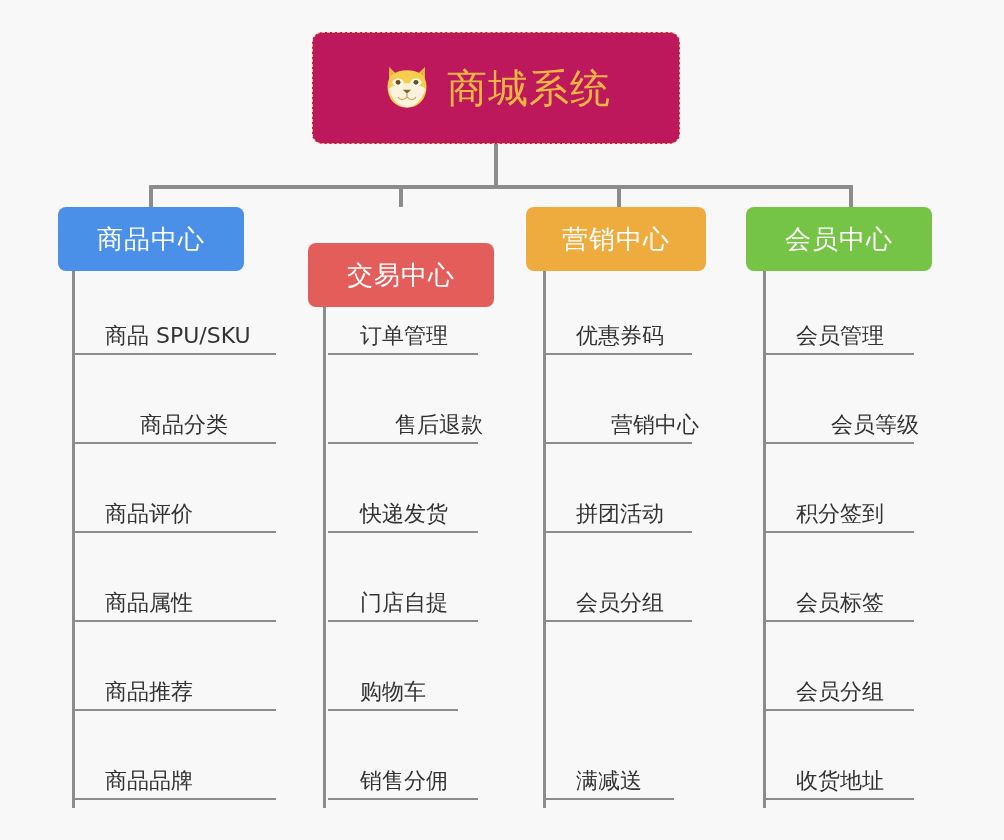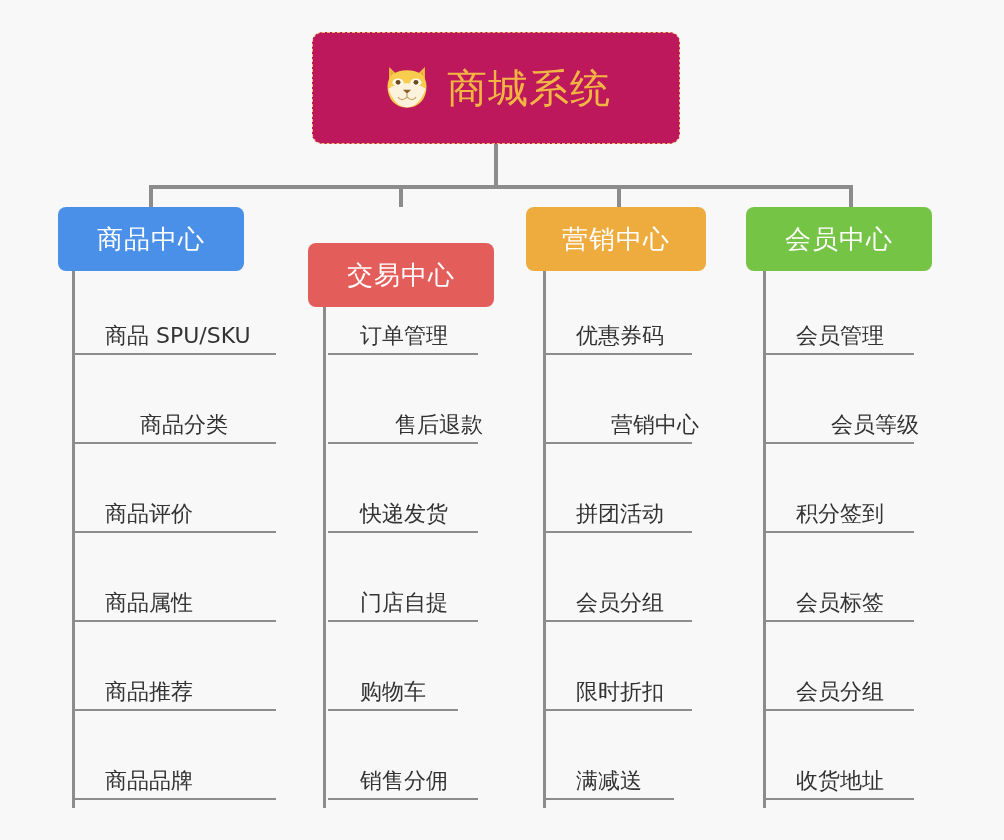--- a/index.html
+++ b/index.html
@@ -246,23 +246,20 @@
     </div>
   <div class="leaf col2 r1">
       <span class="leaf-label">营销中心</span>
     </div>
   <div class="leaf col2 r2">
       <span class="leaf-label">拼团活动</span>
     </div>
   <div class="leaf col2 r3">
       <span class="leaf-label">会员分组</span>
     </div>
-  <div class="leaf col2 r4">
-      <span class="leaf-label">限时折扣</span>
-    </div>
   <div class="leaf col2 r5 short">
       <span class="leaf-label">满减送</span>
     </div>
 
   <div class="leaf col3 r0">
       <span class="leaf-label">会员管理</span>
     </div>
   <div class="leaf col3 r1">
       <span class="leaf-label">会员等级</span>
     </div>

